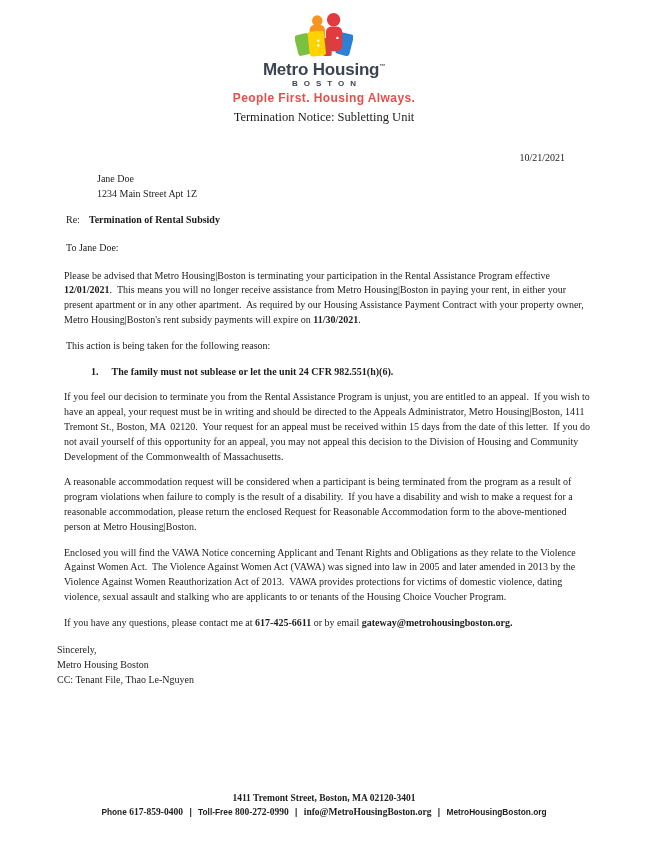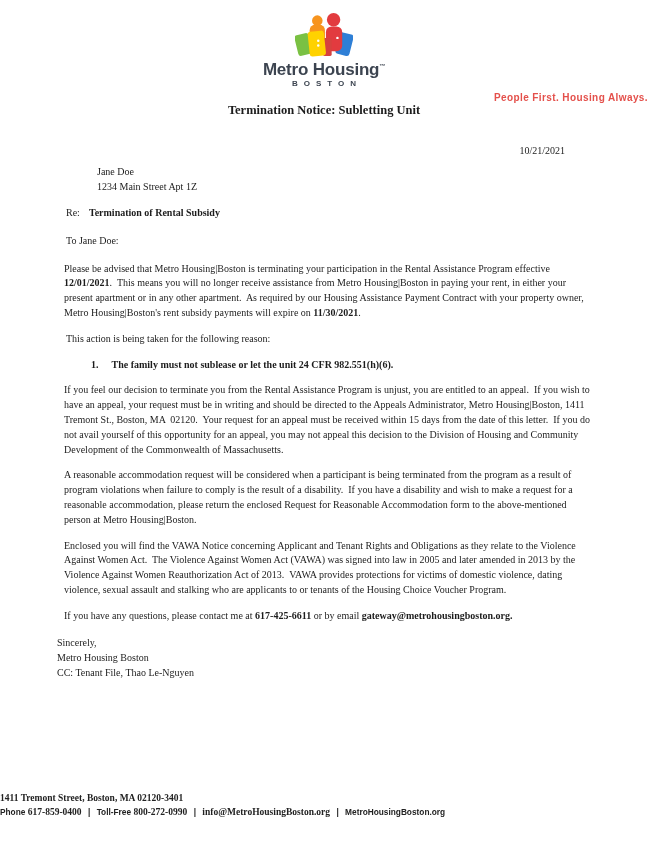--- a/index.html
+++ b/index.html
@@ -23,26 +23,27 @@
     color:#3c4450;letter-spacing:-0.2px;
   }
   .brand-name .tm{font-size:6px;vertical-align:super;font-weight:700;}
   .brand-sub{
     font-family:"Liberation Sans","DejaVu Sans",sans-serif;
     font-weight:600;font-size:8px;line-height:10px;margin-top:1px;
     color:#3c4450;letter-spacing:6px;text-indent:6px;
   }
   .brand-tagline{
     font-family:"Liberation Sans","DejaVu Sans",sans-serif;
-    font-weight:700;font-size:10px;line-height:10px;margin-top:4px;
-    color:#e4504b;letter-spacing:0.4px;text-align:right;
+    font-weight:700;font-size:12px;line-height:10px;margin-top:4px;
+    color:#e4504b;letter-spacing:0.4px;
   }
   .doc-title{
+    margin-top:7px;
     text-align:center;
-    font-weight:700;font-size:12.5px;line-height:15px;
+    font-weight:400;font-size:12.5px;line-height:15px;
   }
   
   .content{
     padding:0 53px 0 57px;
     font-size:10px;line-height:14.8px;
   }
   .date-line{margin-top:26px;text-align:right;padding-right:30px;}
   .address-block{margin-top:7px;margin-left:40px;}
   .re-line{margin-top:11px;margin-left:9px;}
   .re-line .re-label{margin-right:9px;}
@@ -54,21 +55,21 @@
   .reason-item{
     margin:0 0 11px 34px;
     display:flex;gap:13px;
     font-weight:700;white-space:pre-wrap;
   }
   b{font-weight:700;}
   .closing div{line-height:15px;}
   
   .page-footer{
     position:absolute;left:0;right:0;bottom:22px;
-    text-align:left;
+    text-align:center;
   }
   .footer-address{
     font-weight:700;font-size:9.5px;line-height:13px;color:#222222;
   }
   .footer-contacts{font-size:9.5px;line-height:14px;color:#222222;}
   .f-sans{
     font-family:"Liberation Sans","DejaVu Sans",sans-serif;
     font-weight:700;font-size:8.3px;
   }
   .f-serif{font-family:"Liberation Serif","DejaVu Serif",serif;font-weight:600;}

